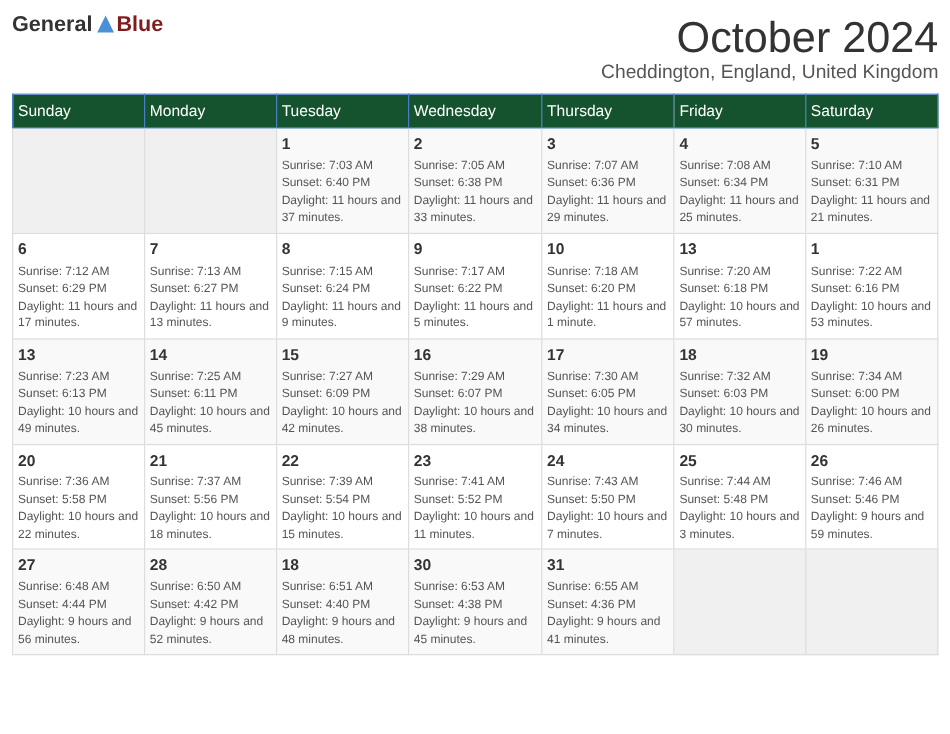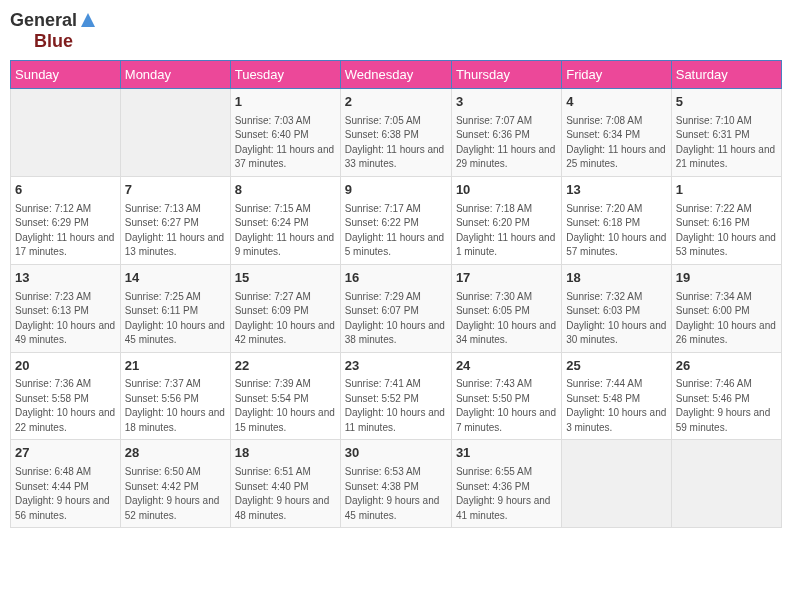--- a/index.html
+++ b/index.html
@@ -11,21 +11,20 @@
       padding: 10px;
     }
     .header {
       display: flex;
       justify-content: space-between;
       align-items: flex-start;
       margin-bottom: 8px;
     }
     .logo {
       display: flex;
-      flex-direction: column;
       align-items: center;
     }
     .logo-general {
       font-size: 18px;
       font-weight: bold;
       color: #333;
     }
     .logo-blue {
       font-size: 18px;
       font-weight: bold;
@@ -46,21 +45,21 @@
     .location {
       font-size: 16px;
       color: #555;
     }
     table {
       width: 100%;
       border-collapse: collapse;
       font-size: 11px;
     }
     thead tr {
-      background-color: #ec4899;
+      background-color: #14532d;
       color: white;
     }
     thead th {
       padding: 6px 4px;
       text-align: left;
       font-size: 13px;
       font-weight: normal;
       border: 1px solid #4a7fc1;
     }
     tbody tr {
@@ -100,20 +99,24 @@
     <div class="logo-line">
       <span class="logo-general">General</span>
       <svg width="18" height="18" viewBox="0 0 18 18" style="margin-left:2px;margin-top:-2px;">
         <polygon points="2,16 9,2 16,16" fill="#4a90d9"></polygon>
       </svg>
     </div>
     <div class="logo-line">
       <span class="logo-blue">Blue</span>
     </div>
   </div>
+  <div class="title-section">
+    <div class="month-title">October 2024</div>
+    <div class="location">Cheddington, England, United Kingdom</div>
+  </div>
 </div>
 
 <table>
   <thead>
     <tr>
 
     <th>Sunday</th>
         <th>Monday</th>
         <th>Tuesday</th>
         <th>Wednesday</th>

